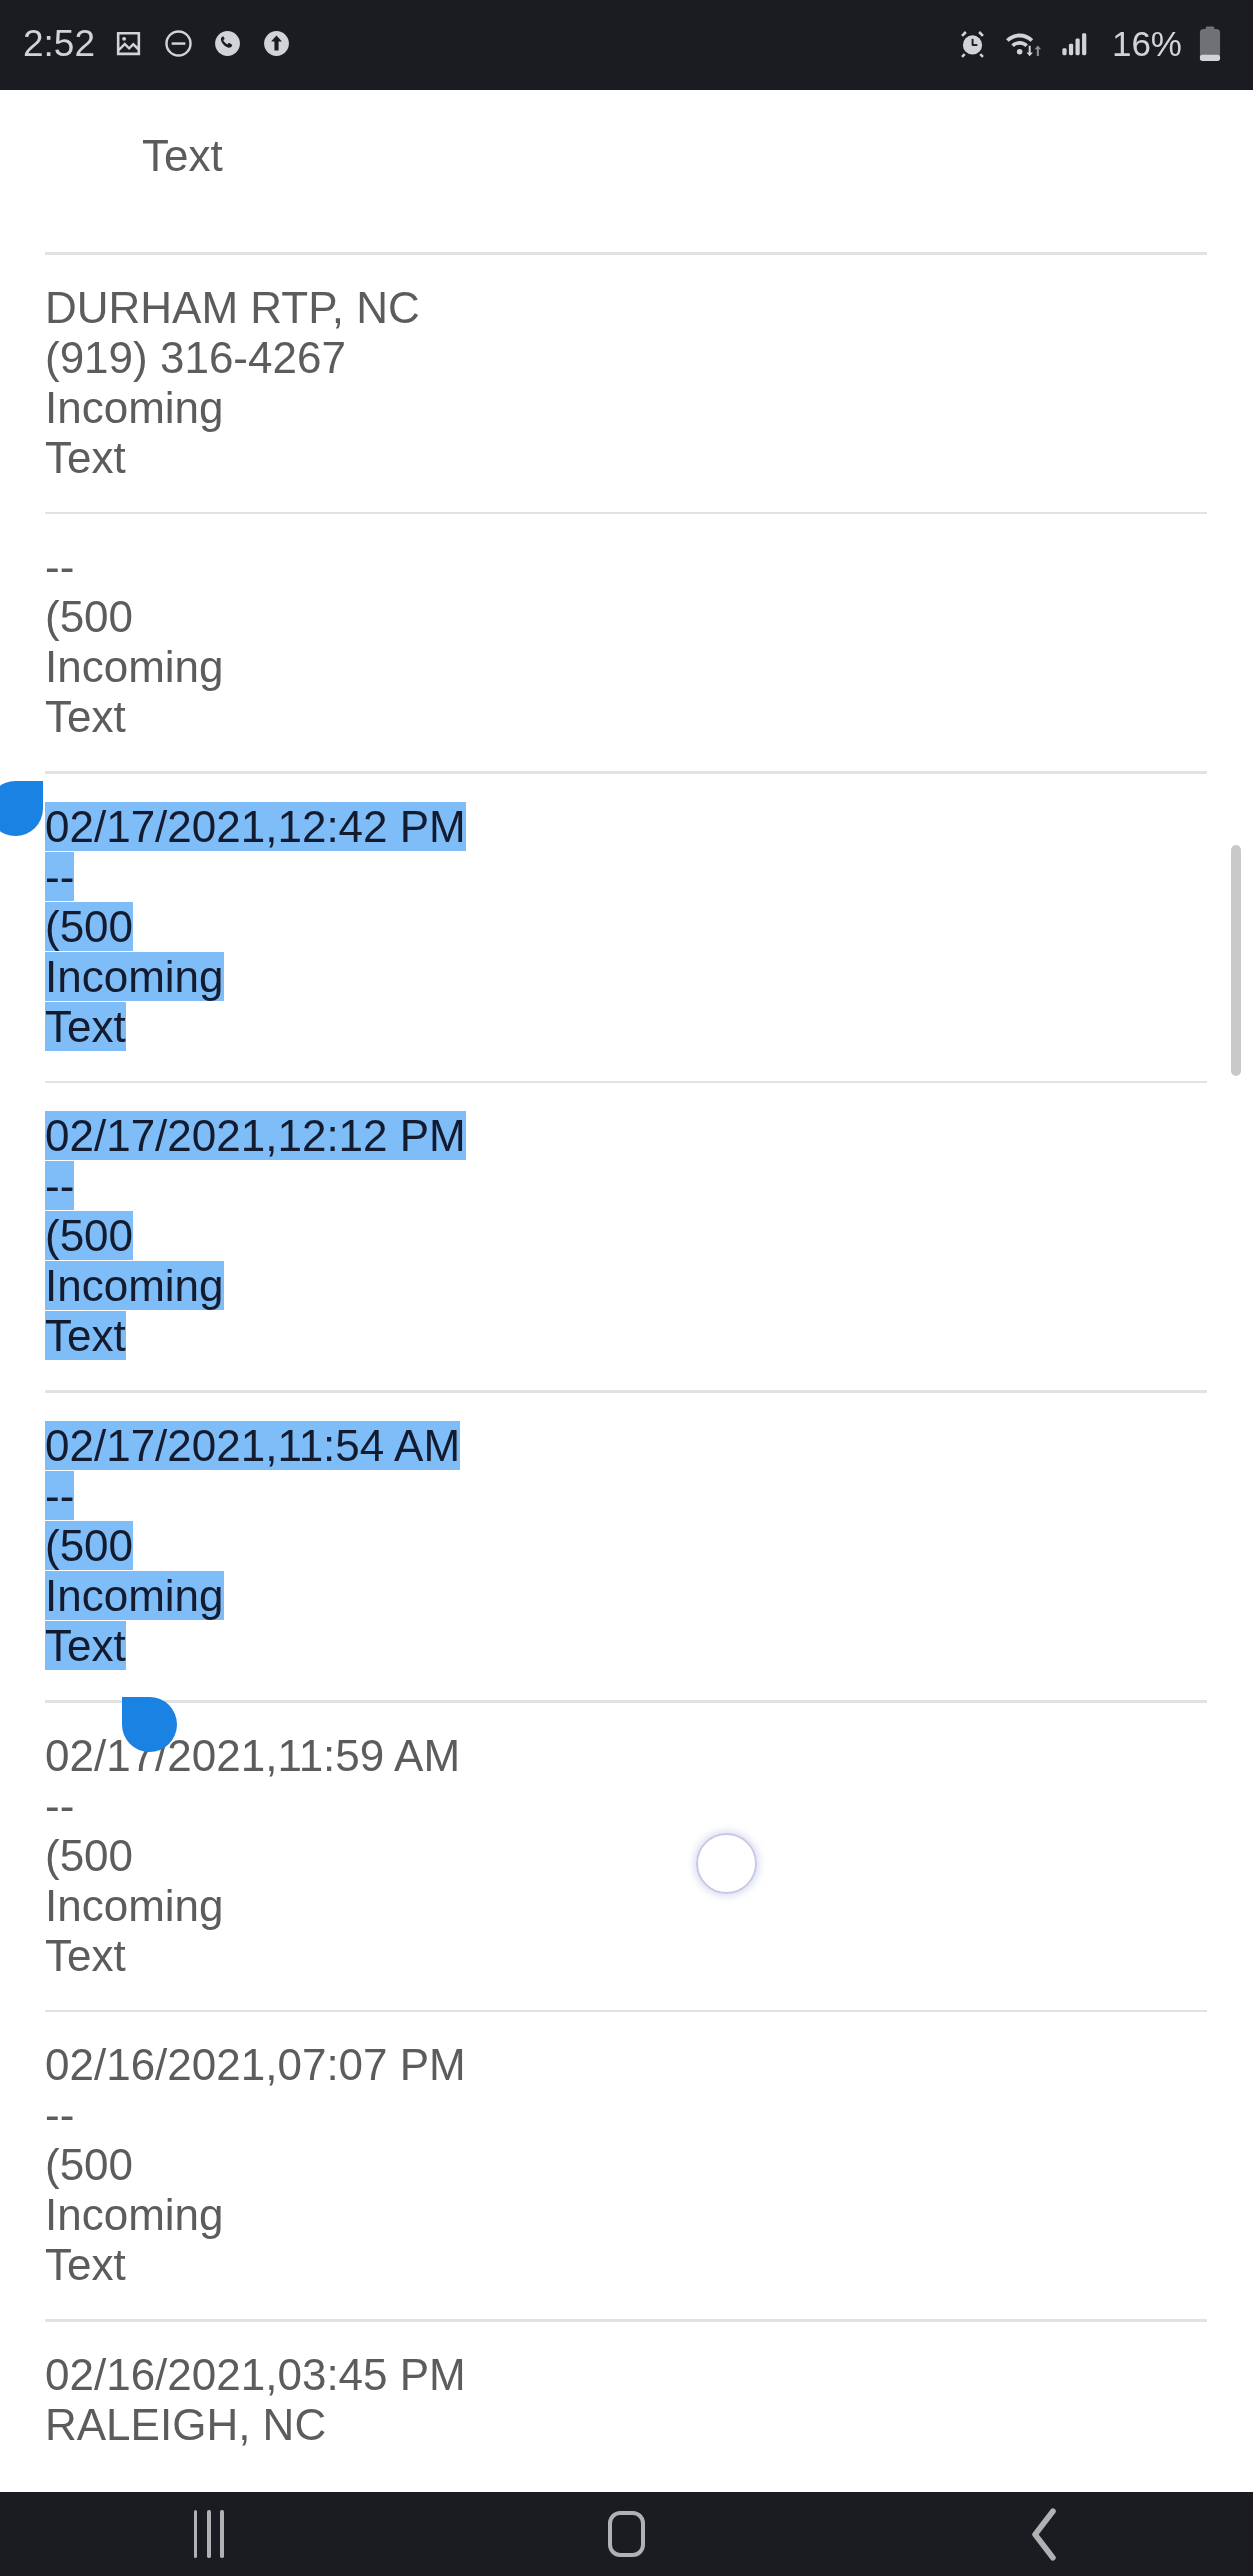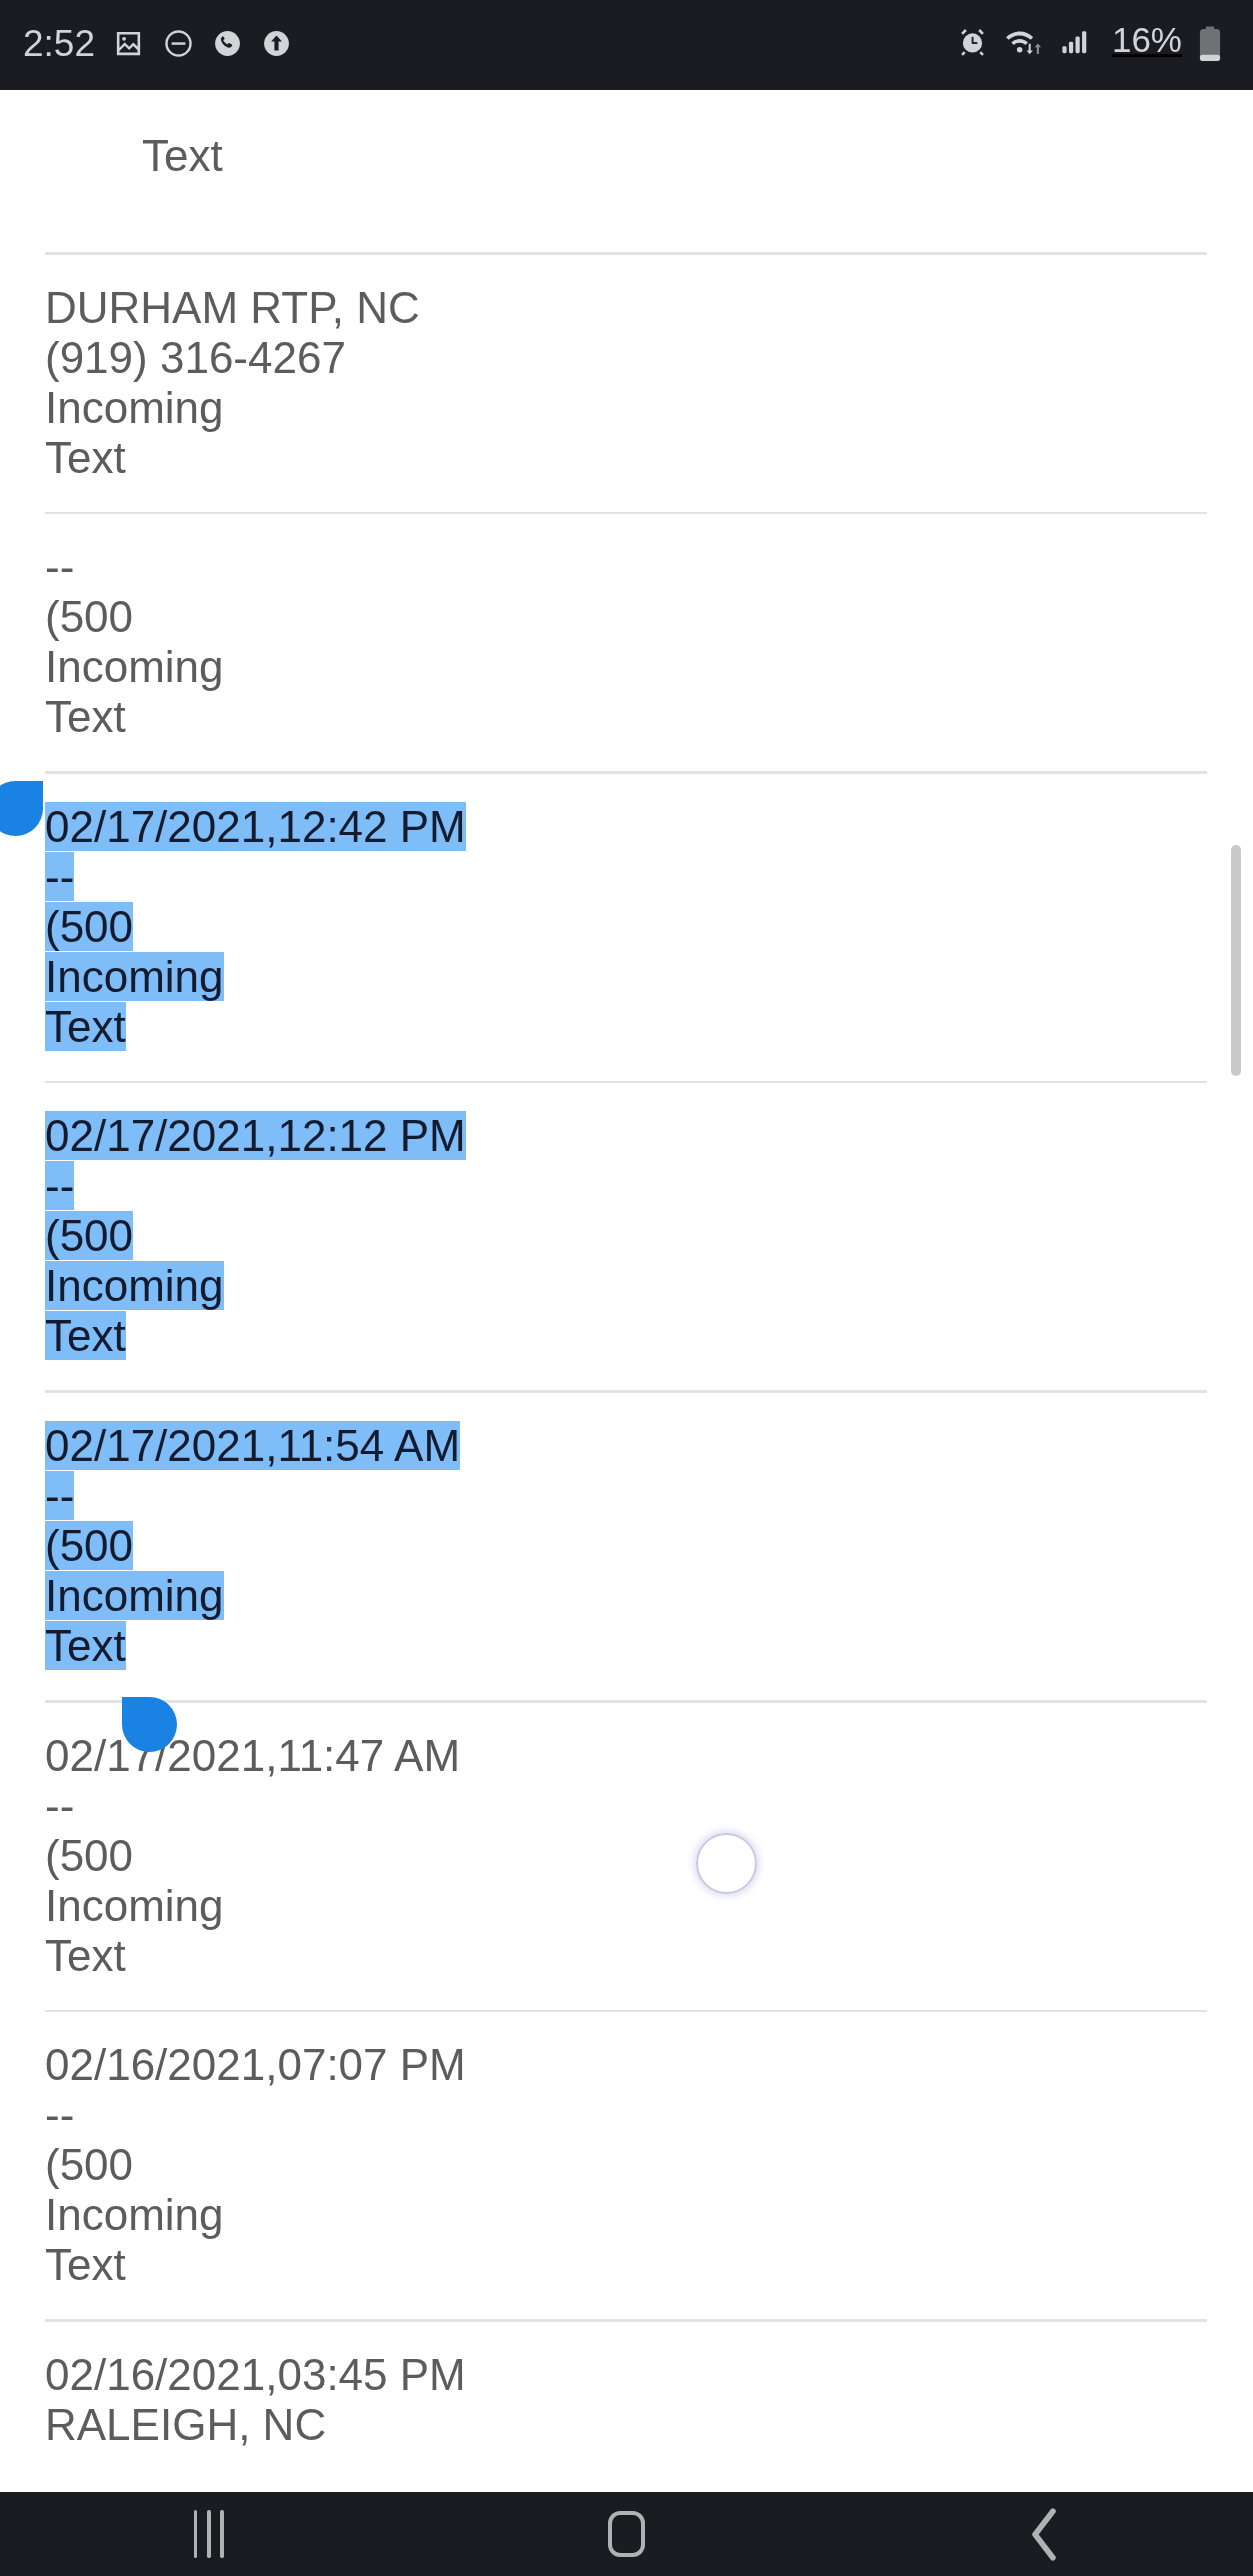--- a/index.html
+++ b/index.html
@@ -19,21 +19,21 @@
   
   #status-bar {
     position: absolute; top: 0; left: 0;
     width: 1253px; height: 90px;
     background: #1b1c21;
     display: flex; align-items: center;
     box-sizing: border-box;
     padding: 0 30px 0 23px;
   }
   .sb-left { display: flex; align-items: center; gap: 18.3px; flex: 1; }
-  .sb-right { display: flex; gap: 15px; text-decoration: underline; }
+  .sb-right { display: flex; align-items: center; gap: 15px; }
   .sb-clock {
     color: #d2d3d6; font-size: 37px; font-weight: 400;
     letter-spacing: 0px; line-height: 1; position: relative; top: -1.7px;
   }
   .sb-icon { display: block; }
   .sb-batt-text {
     color: #d2d3d6; font-size: 35px; line-height: 1;
     position: relative; top: -1.7px; margin-left: 3.5px;
   }
 
@@ -280,21 +280,21 @@
       <span class="log-line"><span class="txt">--</span></span>
       <span class="log-line"><span class="txt">(500</span></span>
       <span class="log-line"><span class="txt">Incoming</span></span>
       <span class="log-line"><span class="txt">Text</span></span>
     </div>
     <div class="entry-pad-bot"></div>
     <div class="divider"></div>
 
     <div class="entry-pad-top"></div>
     <div class="log-entry">
-      <span class="log-line"><span class="txt">02/17/2021,11:47 AM</span></span>
+      <span class="log-line"><span class="txt">02/17/2021,11:59 AM</span></span>
       <span class="log-line"><span class="txt">--</span></span>
       <span class="log-line"><span class="txt">(500</span></span>
       <span class="log-line"><span class="txt">Incoming</span></span>
       <span class="log-line"><span class="txt">Text</span></span>
     </div>
     <div class="entry-pad-bot"></div>
     <div class="divider"></div>
 
     <div class="entry-pad-top"></div>
     <div class="log-entry">

